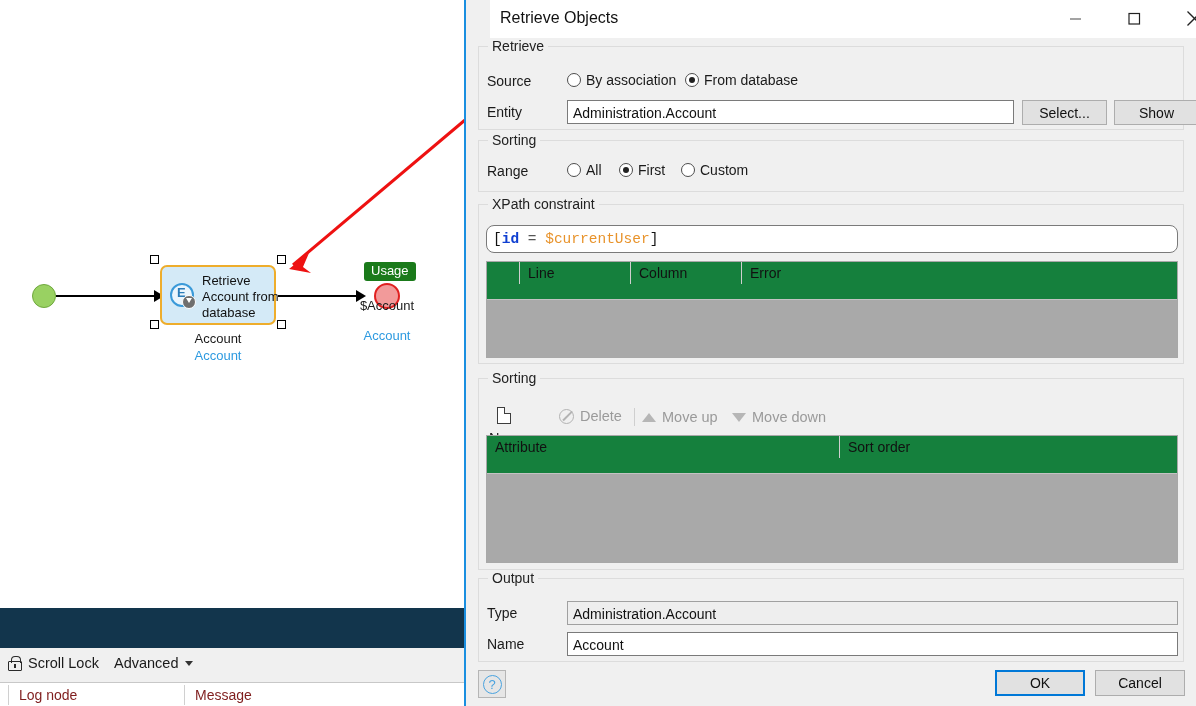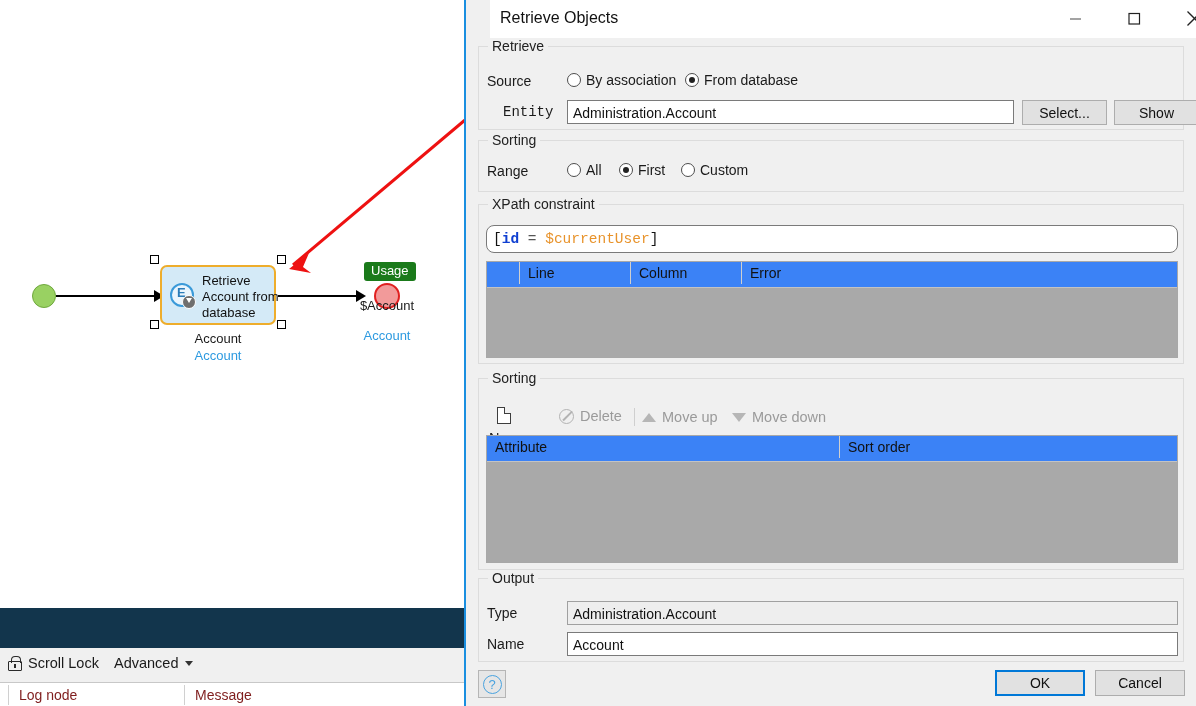--- a/index.html
+++ b/index.html
@@ -71,21 +71,21 @@
   .btn.focus{border:2px solid #0078d7;}
 
   .xp-editor{position:absolute;background:#fff;border:1px solid #7a7a7a;box-sizing:border-box;
              font-family:"Liberation Mono", monospace;font-size:14.5px;padding:4px 6px;line-height:19px;}
   .xp-br{color:#111;}
   .xp-attr{color:#0f3fd1;font-weight:bold;}
   .xp-op{color:#555;}
   .xp-var{color:#e8932b;}
 
   .grid{position:absolute;box-sizing:border-box;border:1px solid #a8a8a8;background:#a9a9a9;}
-  .grid-head{position:absolute;left:0;top:0;height:26px;background:#3b82f6;border-bottom:1px solid #c3c3c3;width:100%;box-sizing:border-box;}
+  .grid-head{position:absolute;left:0;top:0;height:38px;background:#15803d;border-bottom:1px solid #c3c3c3;width:100%;box-sizing:border-box;}
   .gh-cell{position:absolute;top:0;height:22px;line-height:22px;font-size:14px;color:#111;padding-left:8px;box-sizing:border-box;}
   .gh-div{position:absolute;top:0;width:1px;height:22px;background:#cfcfcf;}
 
   .tool-lnk{position:absolute;display:flex;align-items:center;gap:6px;font-size:14.5px;cursor:default;}
   .tool-lnk.enabled{color:#1a1a1a;}
   .tool-lnk.disabled{color:#9a9a9a;}
   .ico-new{width:14px;height:17px;border:1.4px solid #3d3d3d;box-sizing:border-box;background:#fff;position:relative;}
   .ico-new:after{content:"";position:absolute;right:-1px;top:-1px;width:6px;height:6px;background:#f0f0f0;border-left:1.4px solid #3d3d3d;border-bottom:1.4px solid #3d3d3d;}
   .ico-del{width:15px;height:15px;border-radius:50%;border:1.6px solid #b3b3b3;position:relative;box-sizing:border-box;}
   .ico-del:after{content:"";position:absolute;left:0.5px;top:5.2px;width:13px;height:1.6px;background:#b3b3b3;transform:rotate(-45deg);}
@@ -196,21 +196,21 @@
 
       <div class="radio" style="left:88px;top:25px;">
         <span class="rdot"></span>
         <span>By association</span>
       </div>
       <div class="radio" style="left:206px;top:25px;">
         <span class="rdot on"></span>
         <span>From database</span>
       </div>
 
-      <span class="fld-label" style="left:24px;top:57px;font-family:Liberation Mono, monospace;">Entity</span>
+      <span class="fld-label" style="left:8px;top:57px;">Entity</span>
       <div class="textbox" style="left:88px;top:53px;width:447px;height:24px;">Administration.Account</div>
       <div class="btn" style="left:543px;top:53px;width:85px;height:25px;">Select...</div>
       <div class="btn" style="left:635px;top:53px;width:85px;height:25px;">Show</div>
     </div>
 
     <div class="group" style="left:12px;top:140px;width:706px;height:52px;">
       <span class="group-title">Sorting</span>
       <span class="fld-label" style="left:8px;top:22px;">Range</span>
       <div class="radio" style="left:88px;top:21px;">
         <span class="rdot"></span>

